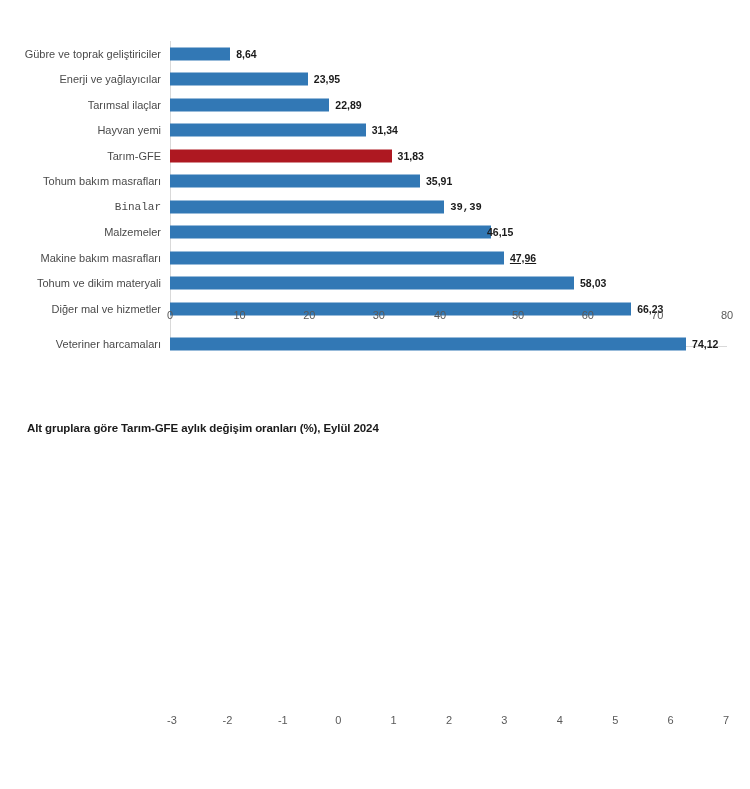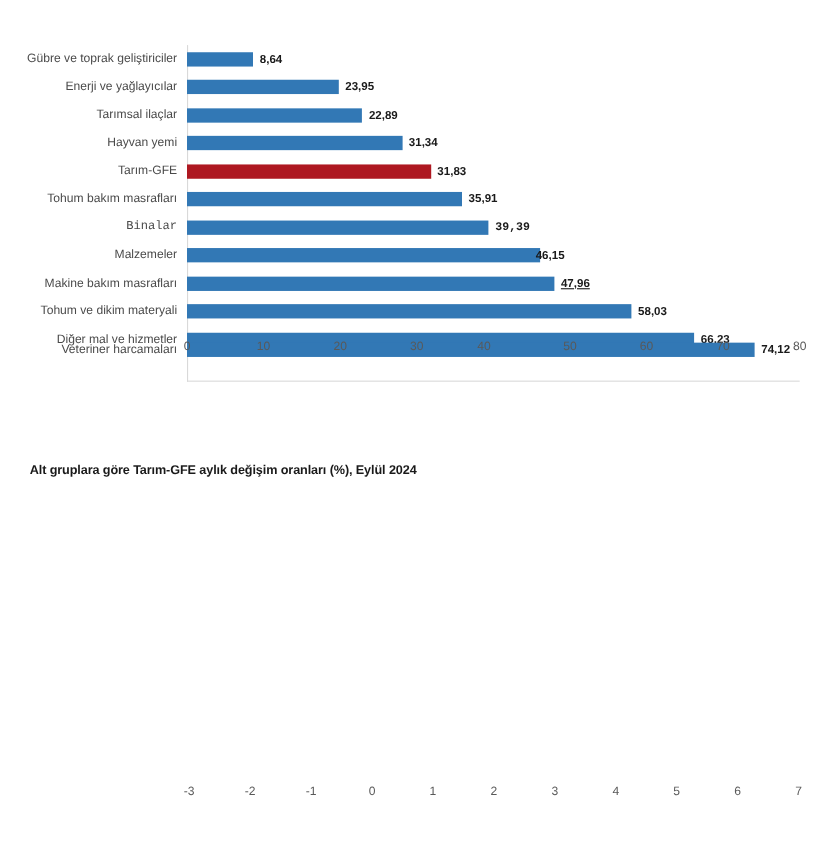--- a/index.html
+++ b/index.html
@@ -170,21 +170,21 @@
         <div class="row" style="top: 229.5px; height: 25.5px;">
           <div class="cat-label">Tohum ve dikim materyali</div>
           <div class="bar" style="left: 0px; width: 404.034px;"></div>
           <div class="val-label" style="left: 410.034px;">58,03</div>
         </div>
         <div class="row" style="top: 255px; height: 25.5px; text-align: right;">
           <div class="cat-label">Diğer mal ve hizmetler</div>
           <div class="bar" style="left: 0px; width: 461.126px;"></div>
           <div class="val-label" style="left: 467.126px;">66,23</div>
         </div>
-        <div class="row" style="top: 264px; height: 25.5px;">
+        <div class="row" style="top: 290px; height: 25.5px;">
           <div class="cat-label">Veteriner harcamaları</div>
           <div class="bar" style="left: 0px; width: 516.061px;"></div>
           <div class="val-label" style="left: 522.061px;">74,12</div>
         </div>
       </div>
   </div>
 
   <div class="axis" id="chart1-axis">
       <div class="tick" style="left: 170px;">0</div>
       <div class="tick" style="left: 239.625px;">10</div>

